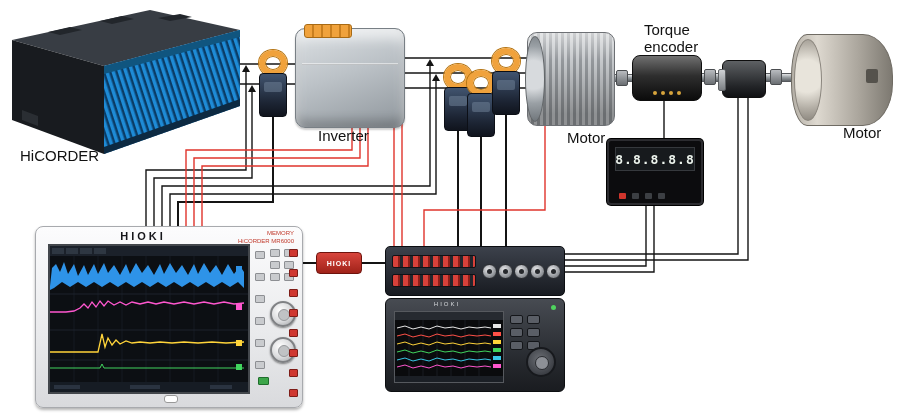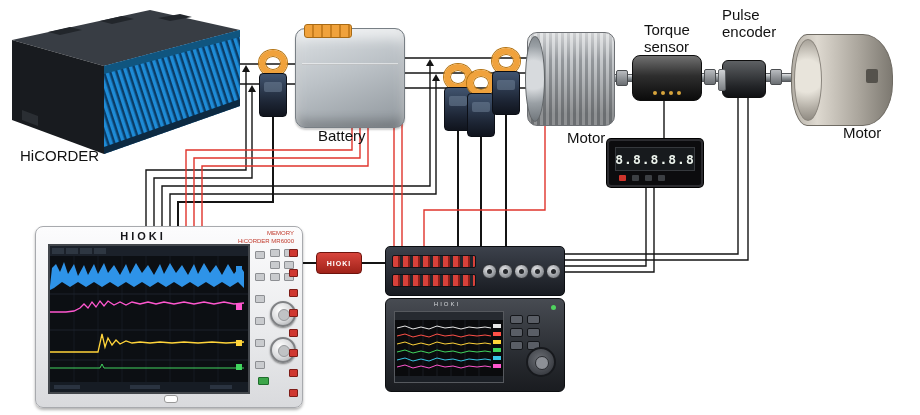--- a/index.html
+++ b/index.html
@@ -53,21 +53,21 @@
   .encoder-collar { position:absolute; left:-5px; top:8px; width:8px; height:22px; background:linear-gradient(180deg,#cfd2d5,#7c8084); border:1px solid #5c5f62; border-radius:2px; }
 
   
   .load { left:791px; top:34px; width:102px; height:92px; z-index:3; border-radius:16px 30px 30px 16px / 42px; border:1px solid #6f6b63;
     background:linear-gradient(90deg,#b4afa6 0%,#ded9d0 25%,#a9a49b 68%,#7d7971 100%); }
   .load-face { position:absolute; left:2px; top:4px; width:28px; height:82px; border-radius:50%;
     background:radial-gradient(circle at 45% 45%, #e8e4db 0 35%, #b3aea5 70%, #8a857d 100%); border:1px solid #8a857d; }
   .load-port { position:absolute; right:14px; top:34px; width:12px; height:14px; background:#55524c; border-radius:2px; }
 
   
-  .meter { left:607px; top:139px; width:96px; height:48px; z-index:3; background:#0c0c0e; border:2px solid #2c2c30; border-radius:4px; box-shadow:0 0 0 1px #000; }
+  .meter { left:607px; top:139px; width:96px; height:66px; z-index:3; background:#0c0c0e; border:2px solid #2c2c30; border-radius:4px; box-shadow:0 0 0 1px #000; }
   .meter-display { position:absolute; left:6px; top:6px; right:6px; height:24px; background:#171a1d; border:1px solid #36393d; display:flex; align-items:center; justify-content:center; }
   .meter-digits { font-family:"DejaVu Sans Mono", monospace; font-size:13px; font-weight:bold; color:#edf4ed; letter-spacing:1px; }
   .meter-keys { position:absolute; left:10px; bottom:4px; display:flex; gap:6px; }
   .meter-keys span { width:7px; height:6px; border-radius:1px; background:#3c3f43; }
   .meter-keys span:first-child { background:#cf352c; }
 
   
   .recorder { left:35px; top:226px; width:268px; height:182px; z-index:3;
     background:linear-gradient(180deg,#fcfcfd,#e9eaec 60%,#d9dadd); border:1px solid #a8aaae; border-radius:8px; box-shadow:0 2px 3px rgba(0,0,0,.3); }
   .recorder-brand { position:absolute; top:3px; left:0; width:214px; text-align:center; font-size:11px; font-weight:bold; letter-spacing:3px; color:#16161a; }
@@ -205,46 +205,42 @@
   </div>
   <div class="clamp" style="left:489px;top:48px">
     <div class="clamp-ring"></div>
     <div class="clamp-body"></div>
   </div>
 
   <div class="abs inverter">
     <div class="inverter-conn"></div>
     <div class="inverter-seam"></div>
   </div>
-  <div class="device-label" style="left:318px;top:127px">Battery</div>
+  <div class="device-label" style="left:318px;top:127px">Inverter</div>
 
   <div class="abs motor">
     <div class="motor-cap"></div>
   </div>
   <div class="device-label" style="left:567px;top:129px">Motor</div>
 
   <div class="abs torque">
     <div class="torque-pins">
         <span></span>
         <span></span>
         <span></span>
         <span></span>
       </div>
   </div>
   <div class="device-label" style="left:644px;top:21px">
     <div>Torque</div>
-    <div>sensor</div>
+    <div>encoder</div>
   </div>
 
   <div class="abs encoder">
     <div class="encoder-collar"></div>
-  </div>
-  <div class="device-label" style="left:722px;top:6px">
-    <div>Pulse</div>
-    <div>encoder</div>
   </div>
 
   <div class="abs load">
     <div class="load-face"></div>
     <div class="load-port"></div>
   </div>
   <div class="device-label" style="left:843px;top:124px">Motor</div>
 
   <div class="abs meter">
     <div class="meter-display">

